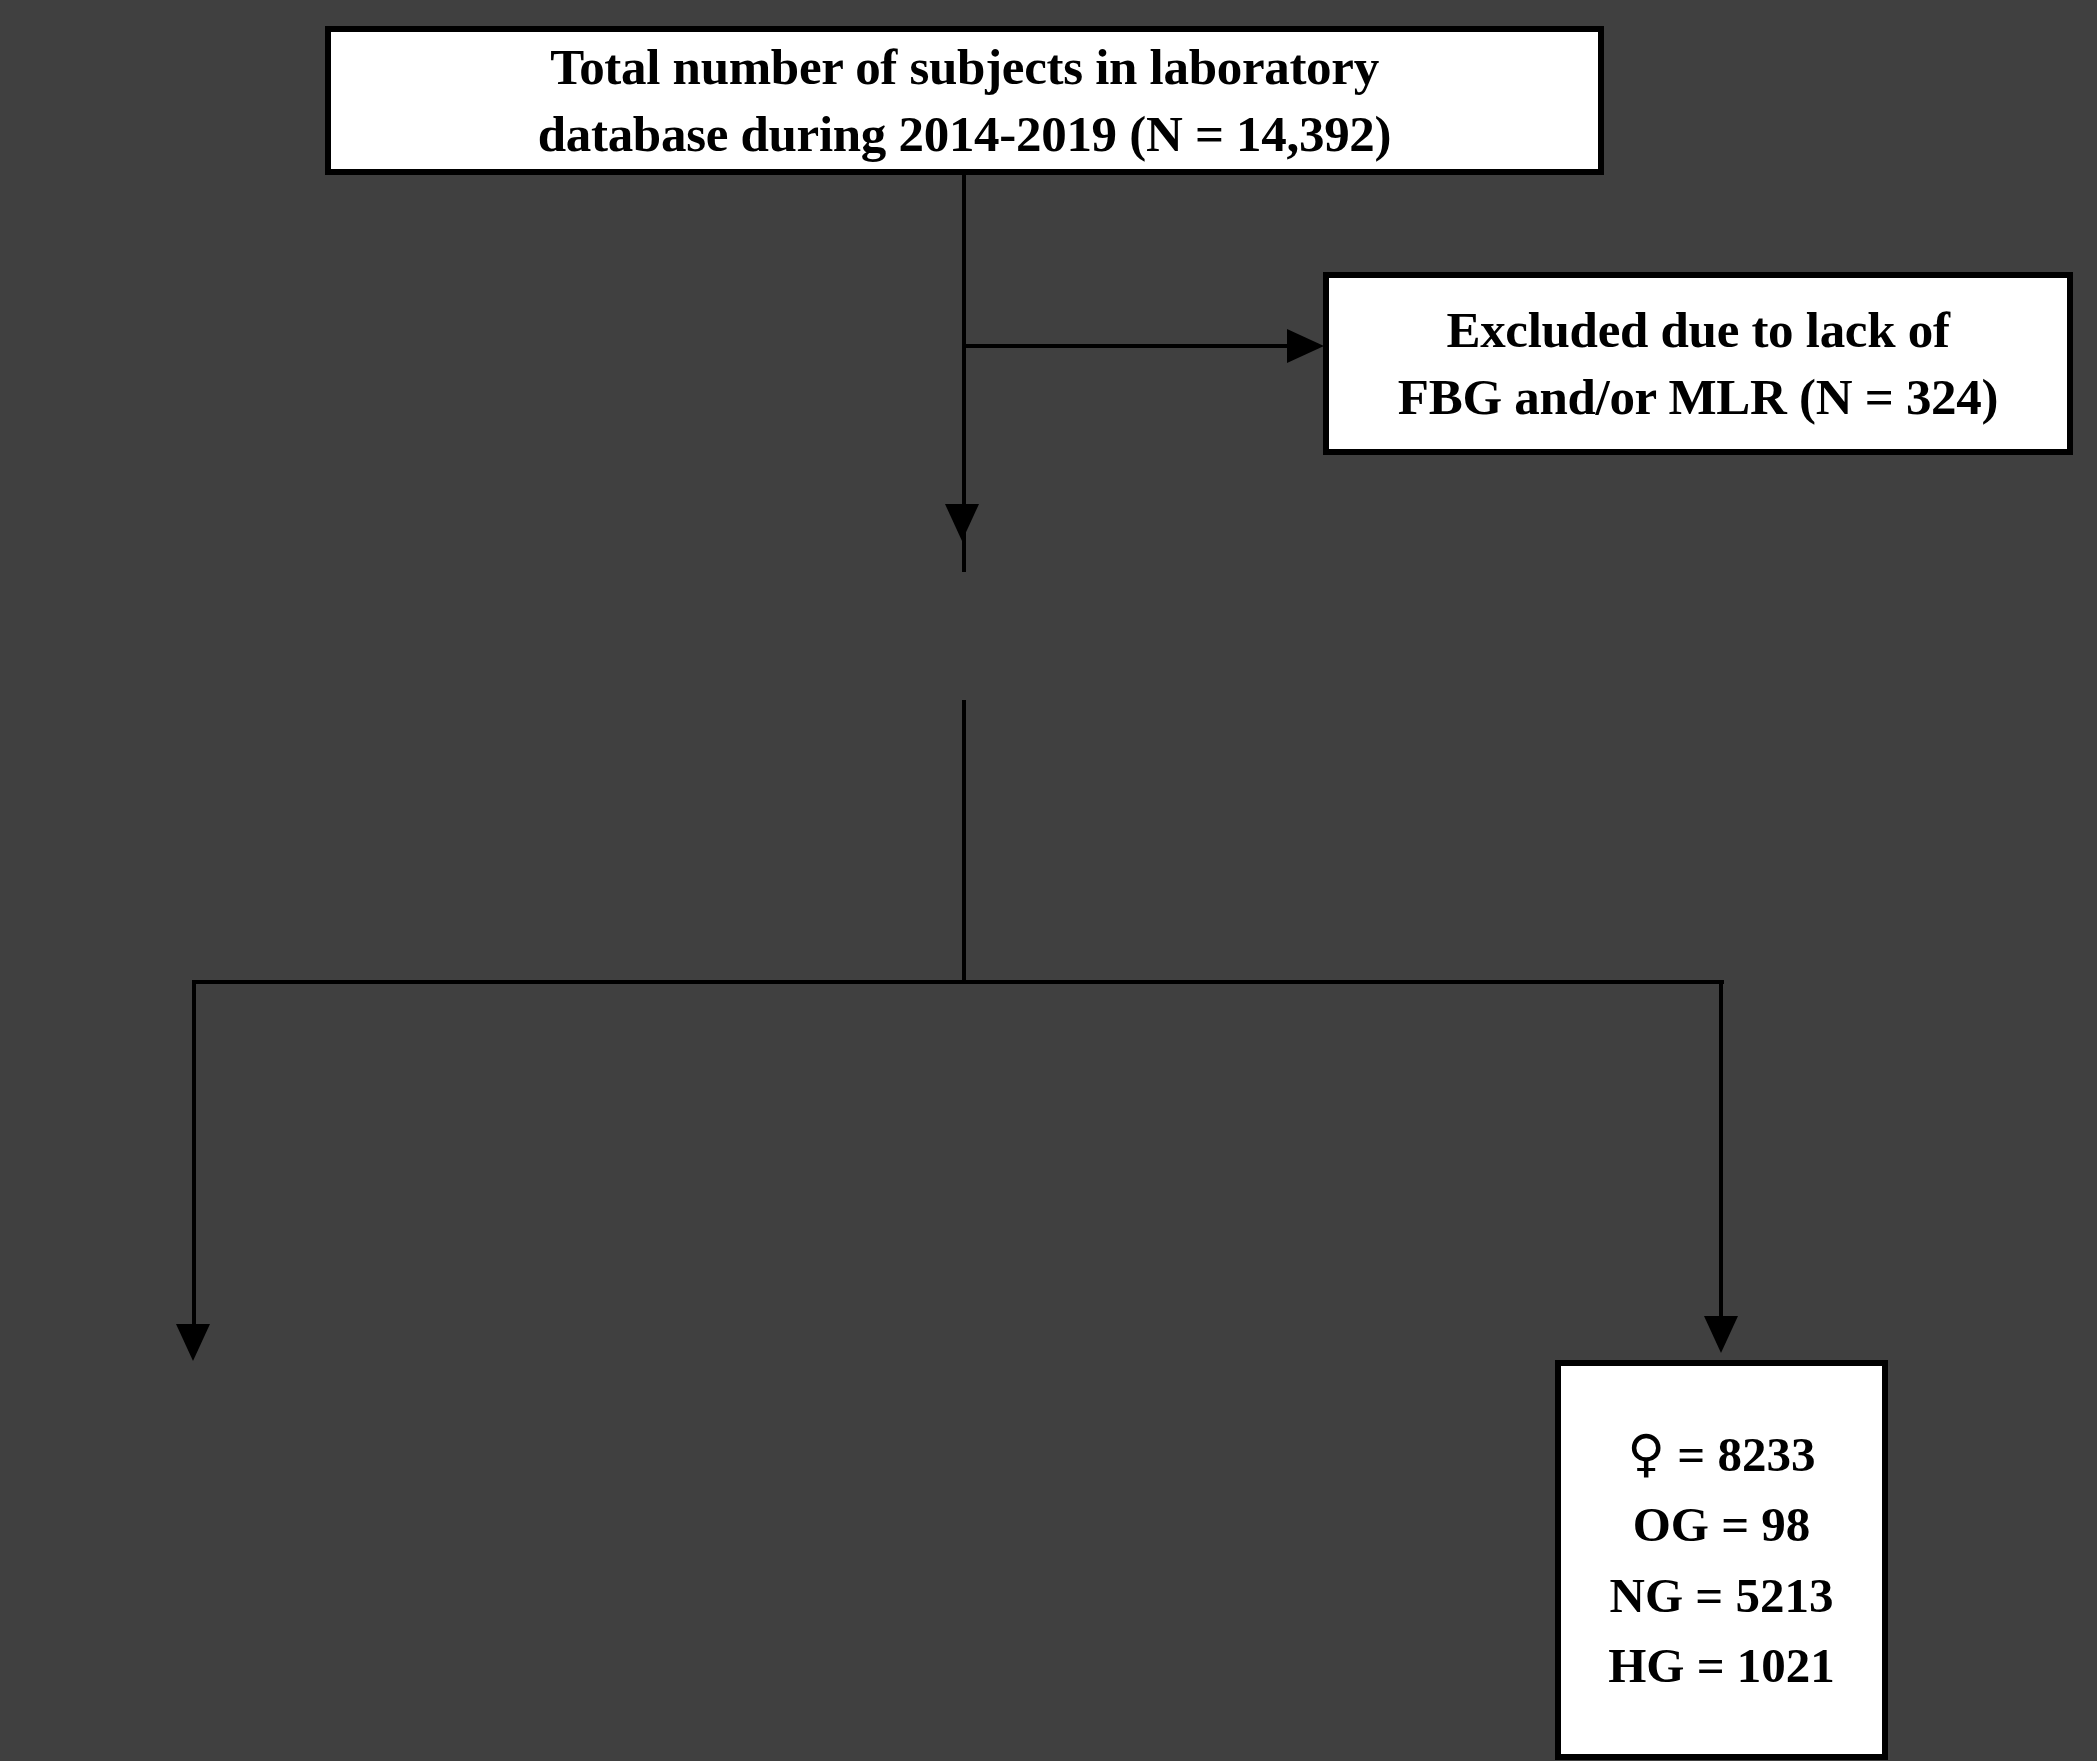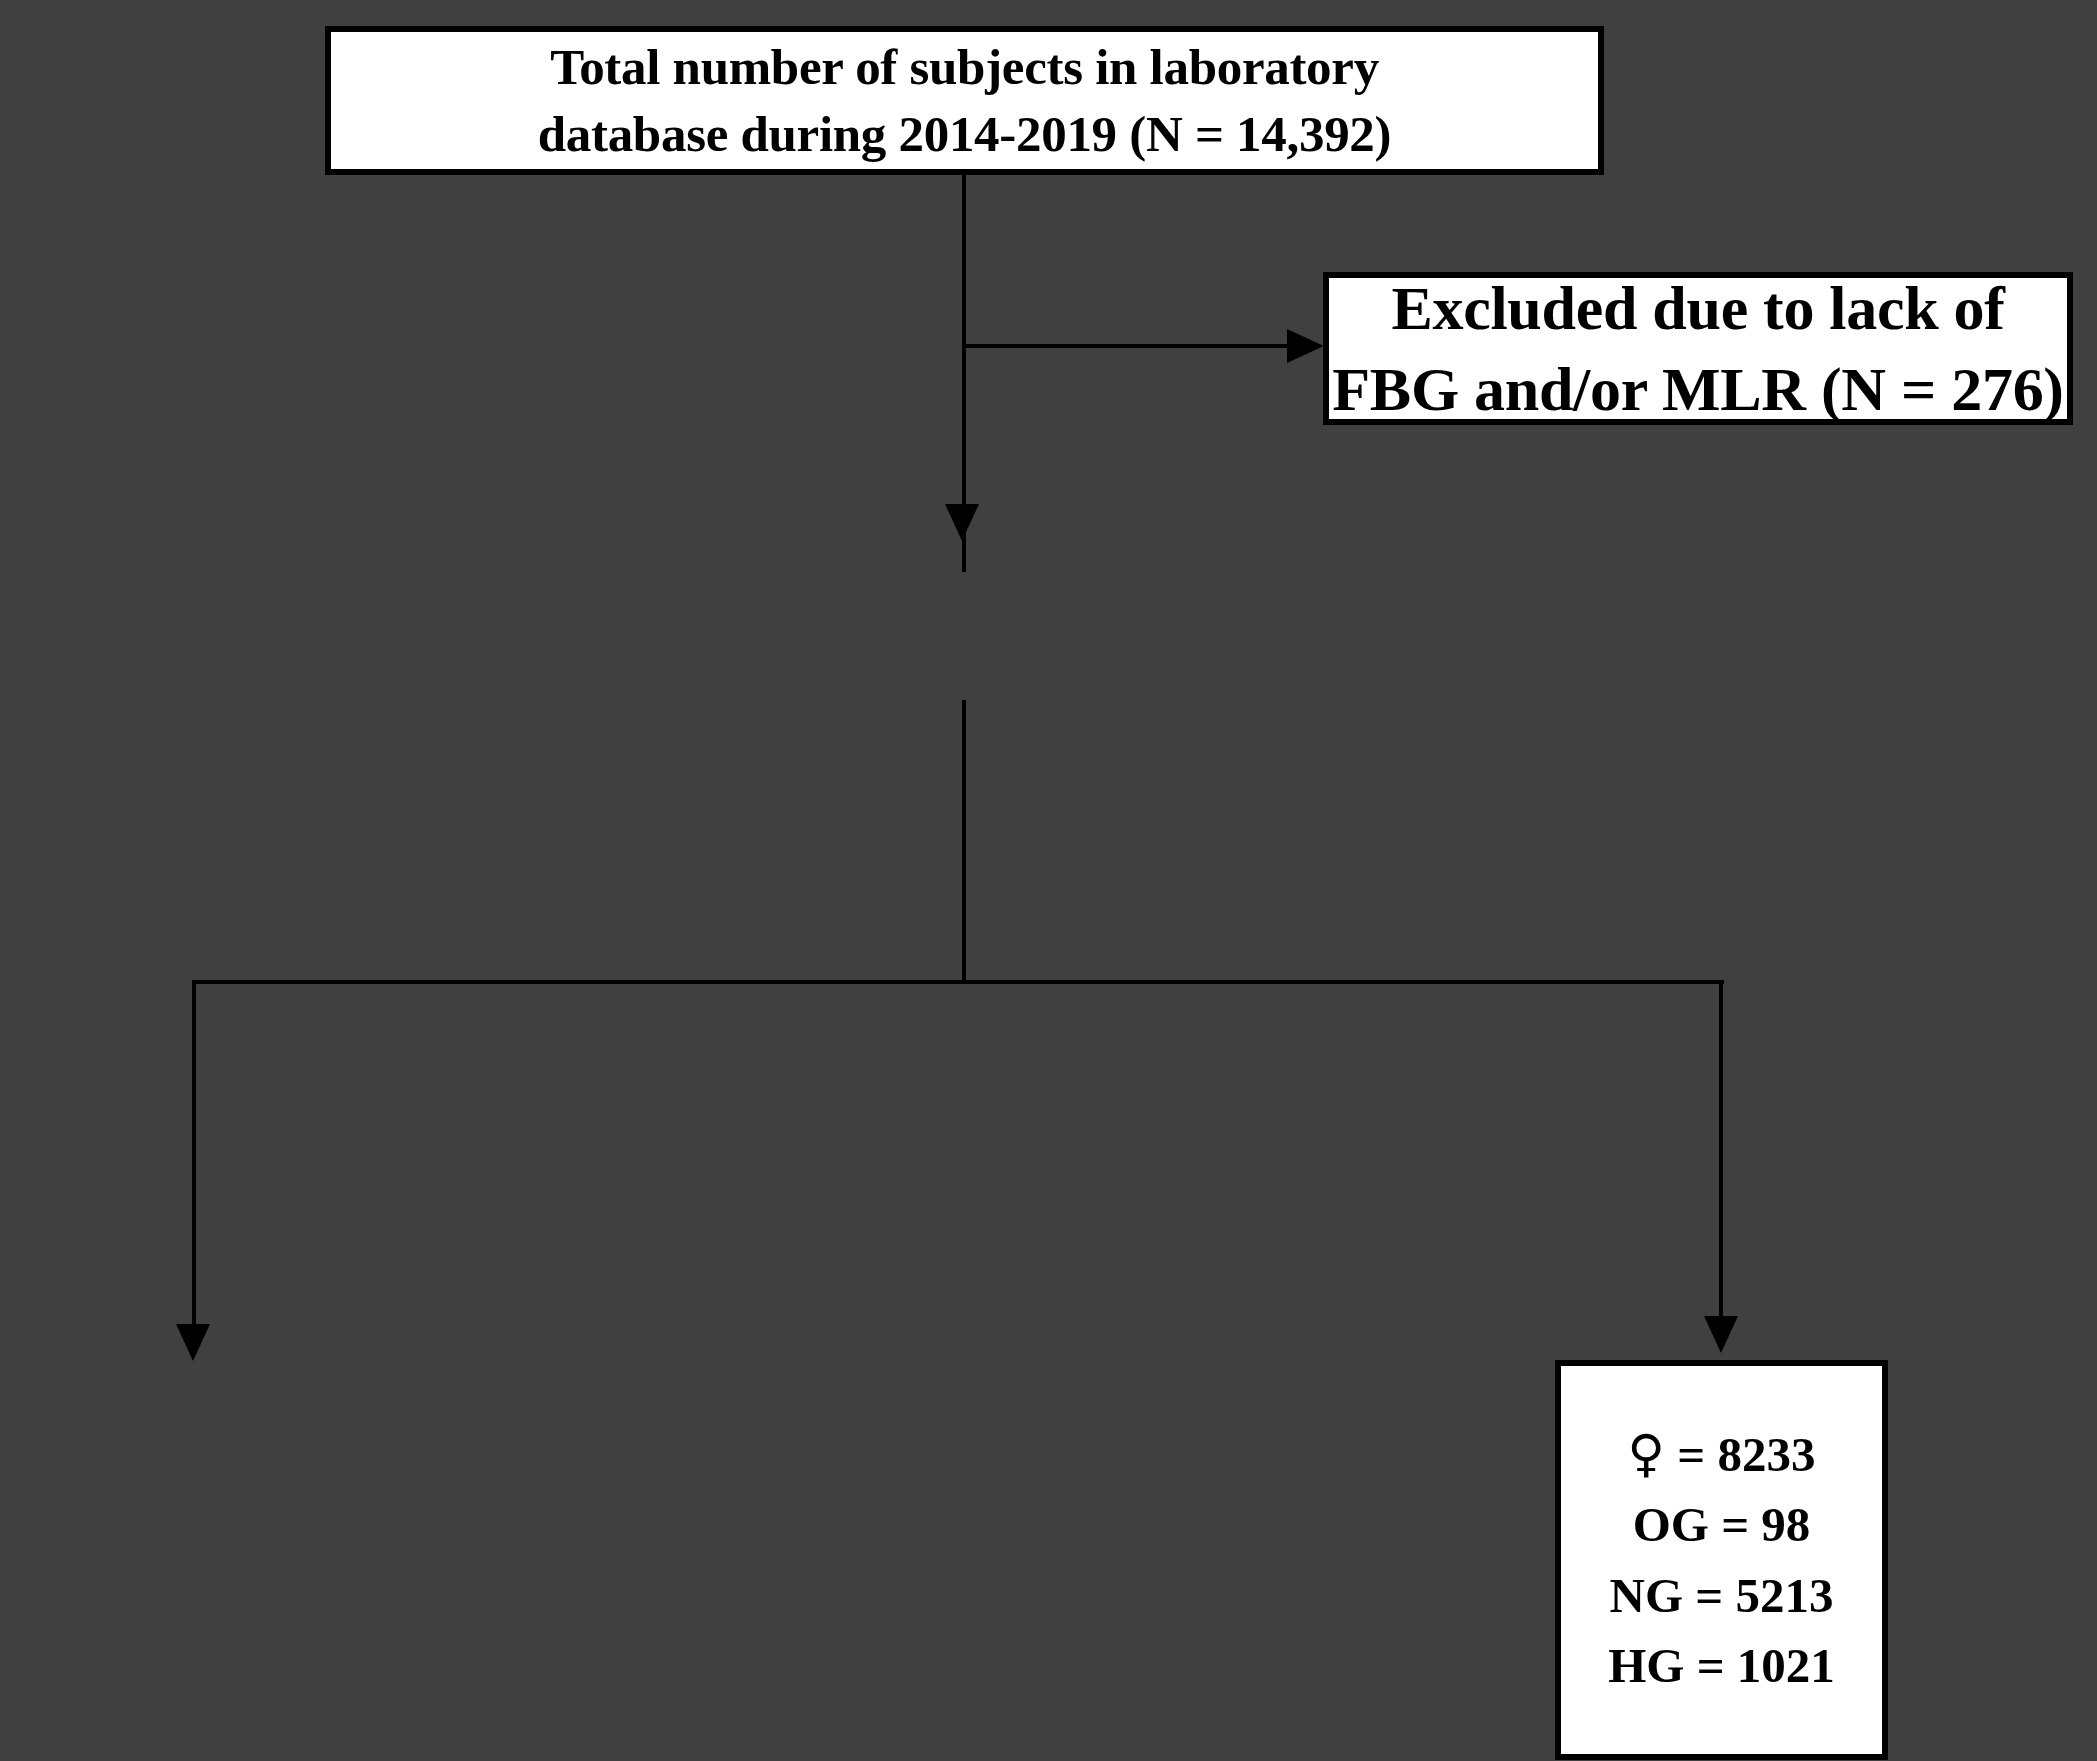--- a/index.html
+++ b/index.html
@@ -37,22 +37,22 @@
 
   
   #box-total {
     left: 325px;  top: 26px;
     width: 1279px; height: 149px;
     font-size: 51px;
     letter-spacing: -0.3px;
   }
   #box-excluded {
     left: 1323px; top: 272px;
-    width: 750px; height: 153px;
-    font-size: 62px;
+    width: 750px; height: 183px;
+    font-size: 51px;
     letter-spacing: -0.3px;
     text-align: center;
   }
   #box-included {
     left: 315px; top: 543px;
     width: 1279px; height: 157px;
     font-size: 51px;
     letter-spacing: -0.3px;
   }
   #box-male {
@@ -129,21 +129,21 @@
 
 <div id="canvas">
 
   <div class="flow-box" id="box-total">
     <span class="line">Total number of subjects in laboratory</span>
     <span class="line">database during 2014-2019 (N = 14,392)</span>
   </div>
 
   <div class="flow-box" id="box-excluded">
     <span class="line">Excluded due to lack of</span>
-    <span class="line">FBG and/or MLR (N = 276)</span>
+    <span class="line">FBG and/or MLR (N = 324)</span>
   </div>
 
 
 
   <div class="flow-box" id="box-female">
     <span class="line"><span class="gender-glyph">♀</span> <span>= 8233</span></span>
     <span class="line">OG = 98</span>
     <span class="line">NG = 5213</span>
     <span class="line">HG = 1021</span>
   </div>

